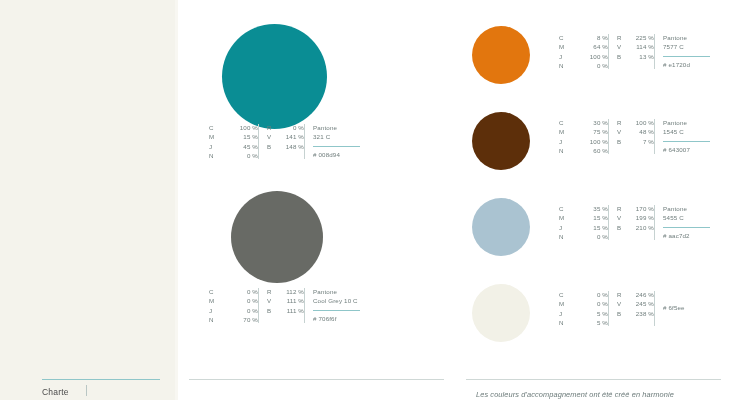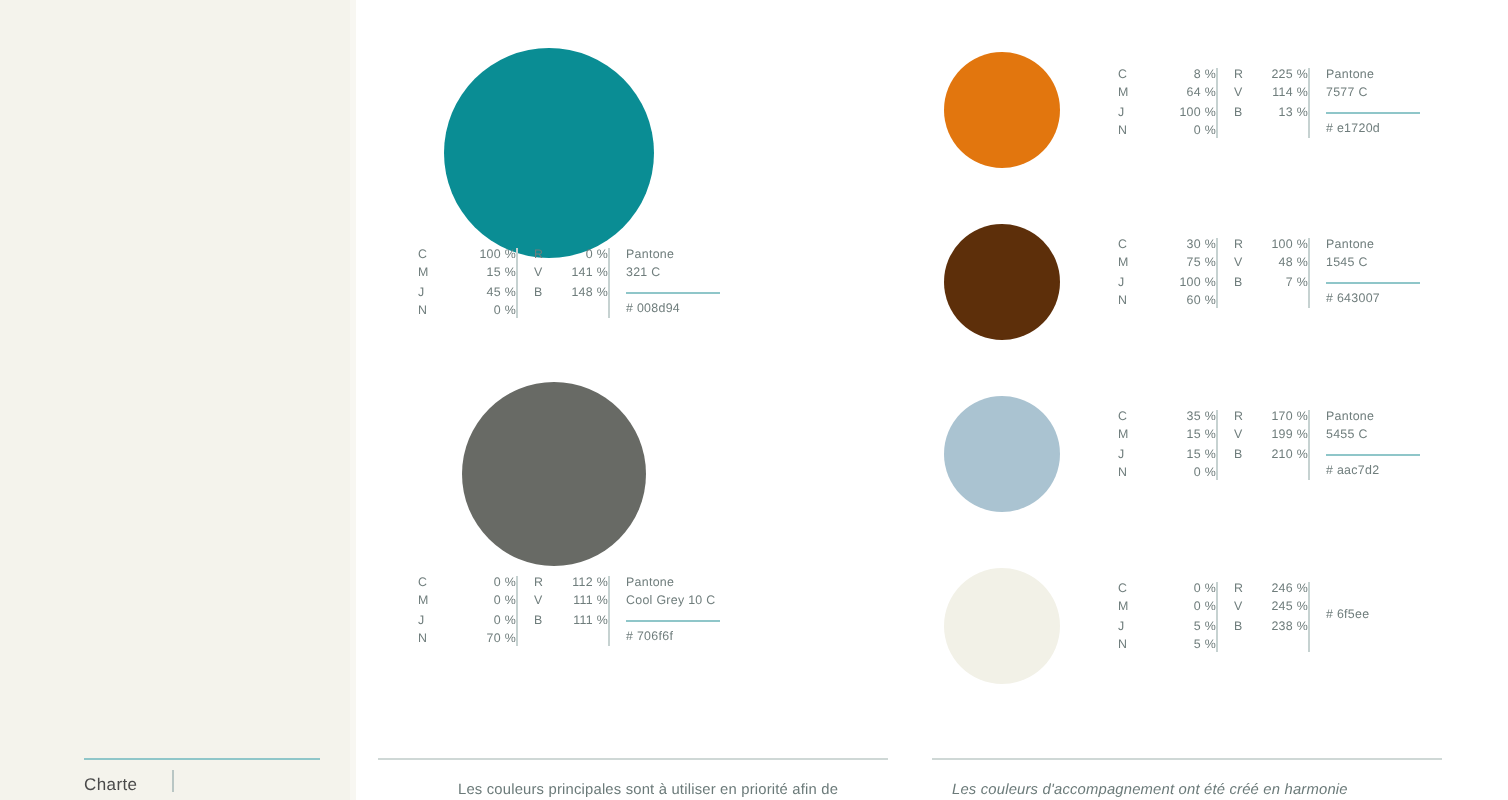--- a/index.html
+++ b/index.html
@@ -379,18 +379,17 @@
     <div class="col hex-only">
       <div class="hexline"># 6f5ee</div>
     </div>
   </div>
 
   <div class="footer-rule teal" style="left:42px; top:379px; width:118px;"></div>
   <div class="footer-label" style="left:42px; top:387px;">Charte</div>
   <div class="footer-divider" style="left:86px; top:385px;"></div>
 
   <div class="footer-rule" style="left:189px; top:379px; width:255px;"></div>
-  <div class="footer-note" style="left:229px; top:390px;">Les couleurs principales sont à utiliser en priorité afin de</div>
 
   <div class="footer-rule" style="left:466px; top:379px; width:255px;"></div>
   <div class="footer-note" style="left:476px; top:390px;font-style:italic;">Les couleurs d'accompagnement ont été créé en harmonie</div>
 
 </div>
 
 </body></html>

